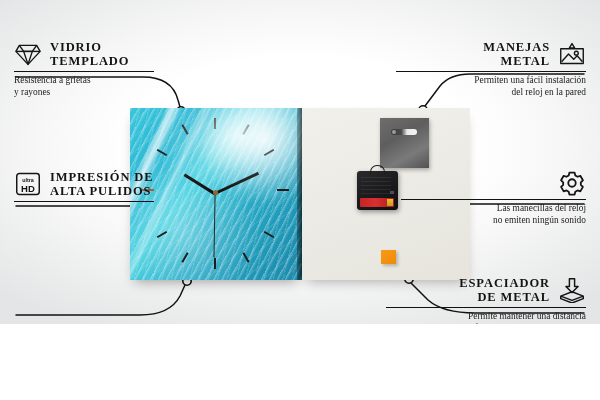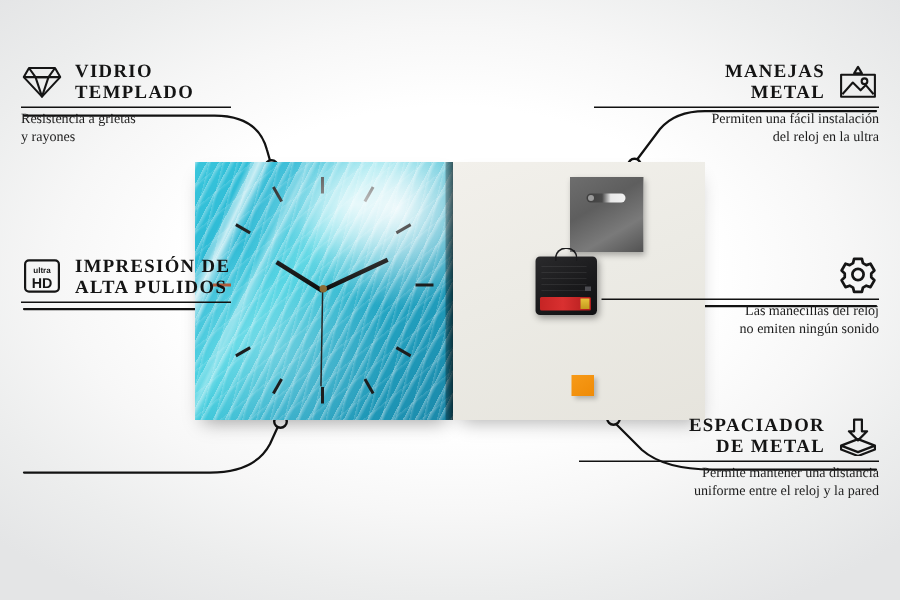--- a/index.html
+++ b/index.html
@@ -2,31 +2,31 @@
 <html><head>
 <meta charset="utf-8">
 <style>
   * { margin:0; padding:0; box-sizing:border-box; }
   html,body { width:600px; height:400px; overflow:hidden; }
   body {
     font-family:"Liberation Serif", serif;
     background:#ffffff;
   }
   #stage {
-    position:relative; width:600px; height:400px;
+    position:relative; width:600px; height:324px;
     background:
       radial-gradient(ellipse 70% 65% at 50% 45%, #ffffff 0%, #ffffff 42%, #f7f7f7 62%, #eceded 82%, #e4e5e6 100%);
     overflow:hidden;
   }
 
   
   .feature { position:absolute; }
   .feat-head { display:flex; align-items:center; gap:8px; }
   .feature.left  .feat-head { justify-content:flex-start; }
-  .feature.right .feat-head { justify-content:flex-end;align-items:flex-end; }
+  .feature.right .feat-head { justify-content:flex-end; }
   .feat-title {
     font-family:"Liberation Serif", serif;
     font-weight:bold;
     font-size:12.5px;
     letter-spacing:.9px;
     line-height:14px;
     color:#141414;
     white-space:pre-line;
   }
   .feature.left  .feat-title { text-align:left; }
@@ -259,21 +259,21 @@
         <g fill="none" stroke="#151515" stroke-width="1.6" stroke-linejoin="round">
           <path d="M16 3 L13 8 L19 8 Z"></path>
           <rect x="3" y="9" width="26" height="17"></rect>
           <path d="M4 24 L12 15 L18 21 L22 17 L28 24"></path>
           <circle cx="21" cy="14" r="2.2"></circle>
         </g>
       </svg>
     </div>
     <div class="rule"></div>
     <div class="feat-desc">Permiten una fácil instalación
-del reloj en la ultra</div>
+del reloj en la pared</div>
   </div>
 
   <div class="feature right" style="right:14px; top:170px; width:185px;">
     <div class="feat-head">
       <svg class="ficon" viewBox="0 0 32 30">
         <g fill="none" stroke="#151515" stroke-width="2.1" stroke-linejoin="round">
           <path d="M13 3 h6 l.8 3.3 2.6 1.5 3.2-1.1 3 5.2-2.4 2.3v3l2.4 2.3-3 5.2-3.2-1.1-2.6 1.5-.8 3.3h-6l-.8-3.3-2.6-1.5-3.2 1.1-3-5.2 2.4-2.3v-3L3.4 11.9l3-5.2 3.2 1.1 2.6-1.5z"></path>
           <circle cx="16" cy="15" r="4.3"></circle>
         </g>
       </svg>

